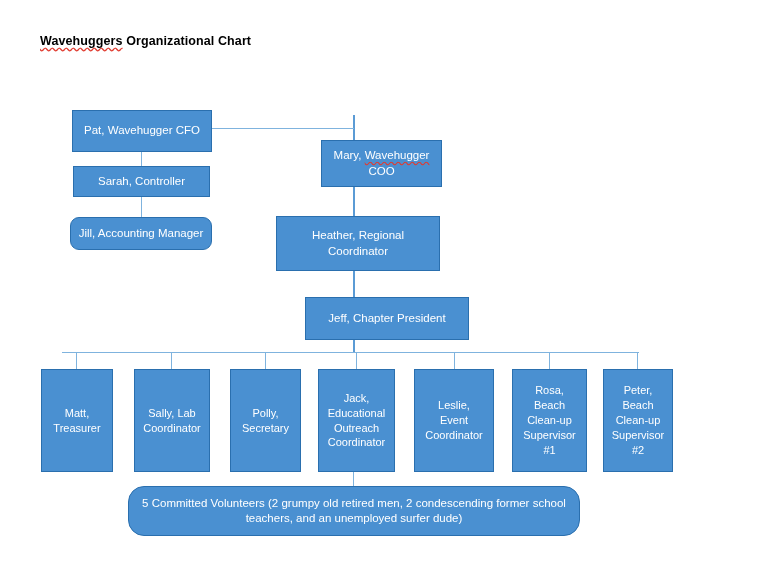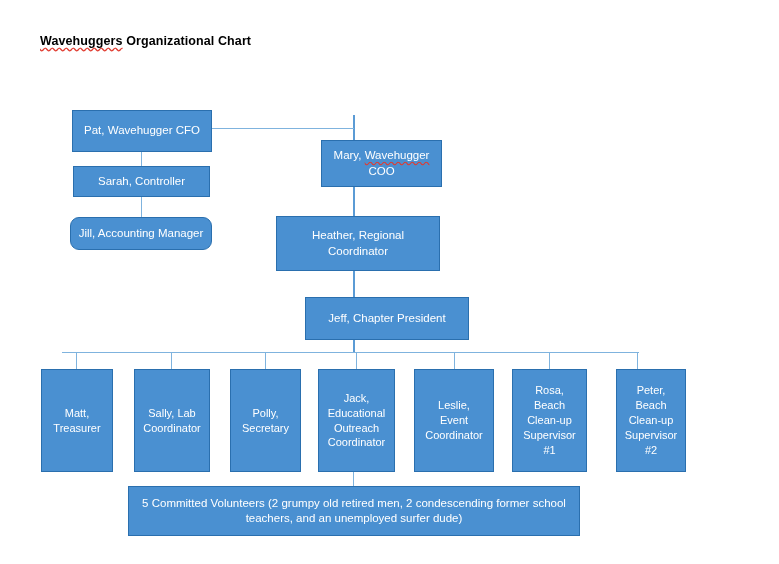--- a/index.html
+++ b/index.html
@@ -179,30 +179,30 @@
   <div class="node small wrap-tight" style="left:512px; top:369px; width:75px; height:103px;">
     <span class="txt">
       <span>Rosa,</span><br>
       <span>Beach</span><br>
       <span>Clean-up</span><br>
       <span>Supervisor</span><br>
       <span>#1</span>
     </span>
   </div>
 
-  <div class="node small wrap-tight" style="left:616px; top:369px; width:70px; height:103px;">
+  <div class="node small wrap-tight" style="left:603px; top:369px; width:70px; height:103px;">
     <span class="txt">
       <span>Peter,</span><br>
       <span>Beach</span><br>
       <span>Clean-up</span><br>
       <span>Supervisor</span><br>
       <span>#2</span>
     </span>
   </div>
 
-  <div class="node" style="left:128px; top:486px; width:452px; height:50px;">
+  <div class="node" style="left:128px; top:486px; width:452px; height:50px;border-radius:16px;">
     <span class="txt">
       <span>5 Committed Volunteers (2 grumpy old retired men, 2 condescending former school</span><br>
       <span>teachers, and an unemployed surfer dude)</span>
     </span>
   </div>
 
 </div>
 
 </body></html>

